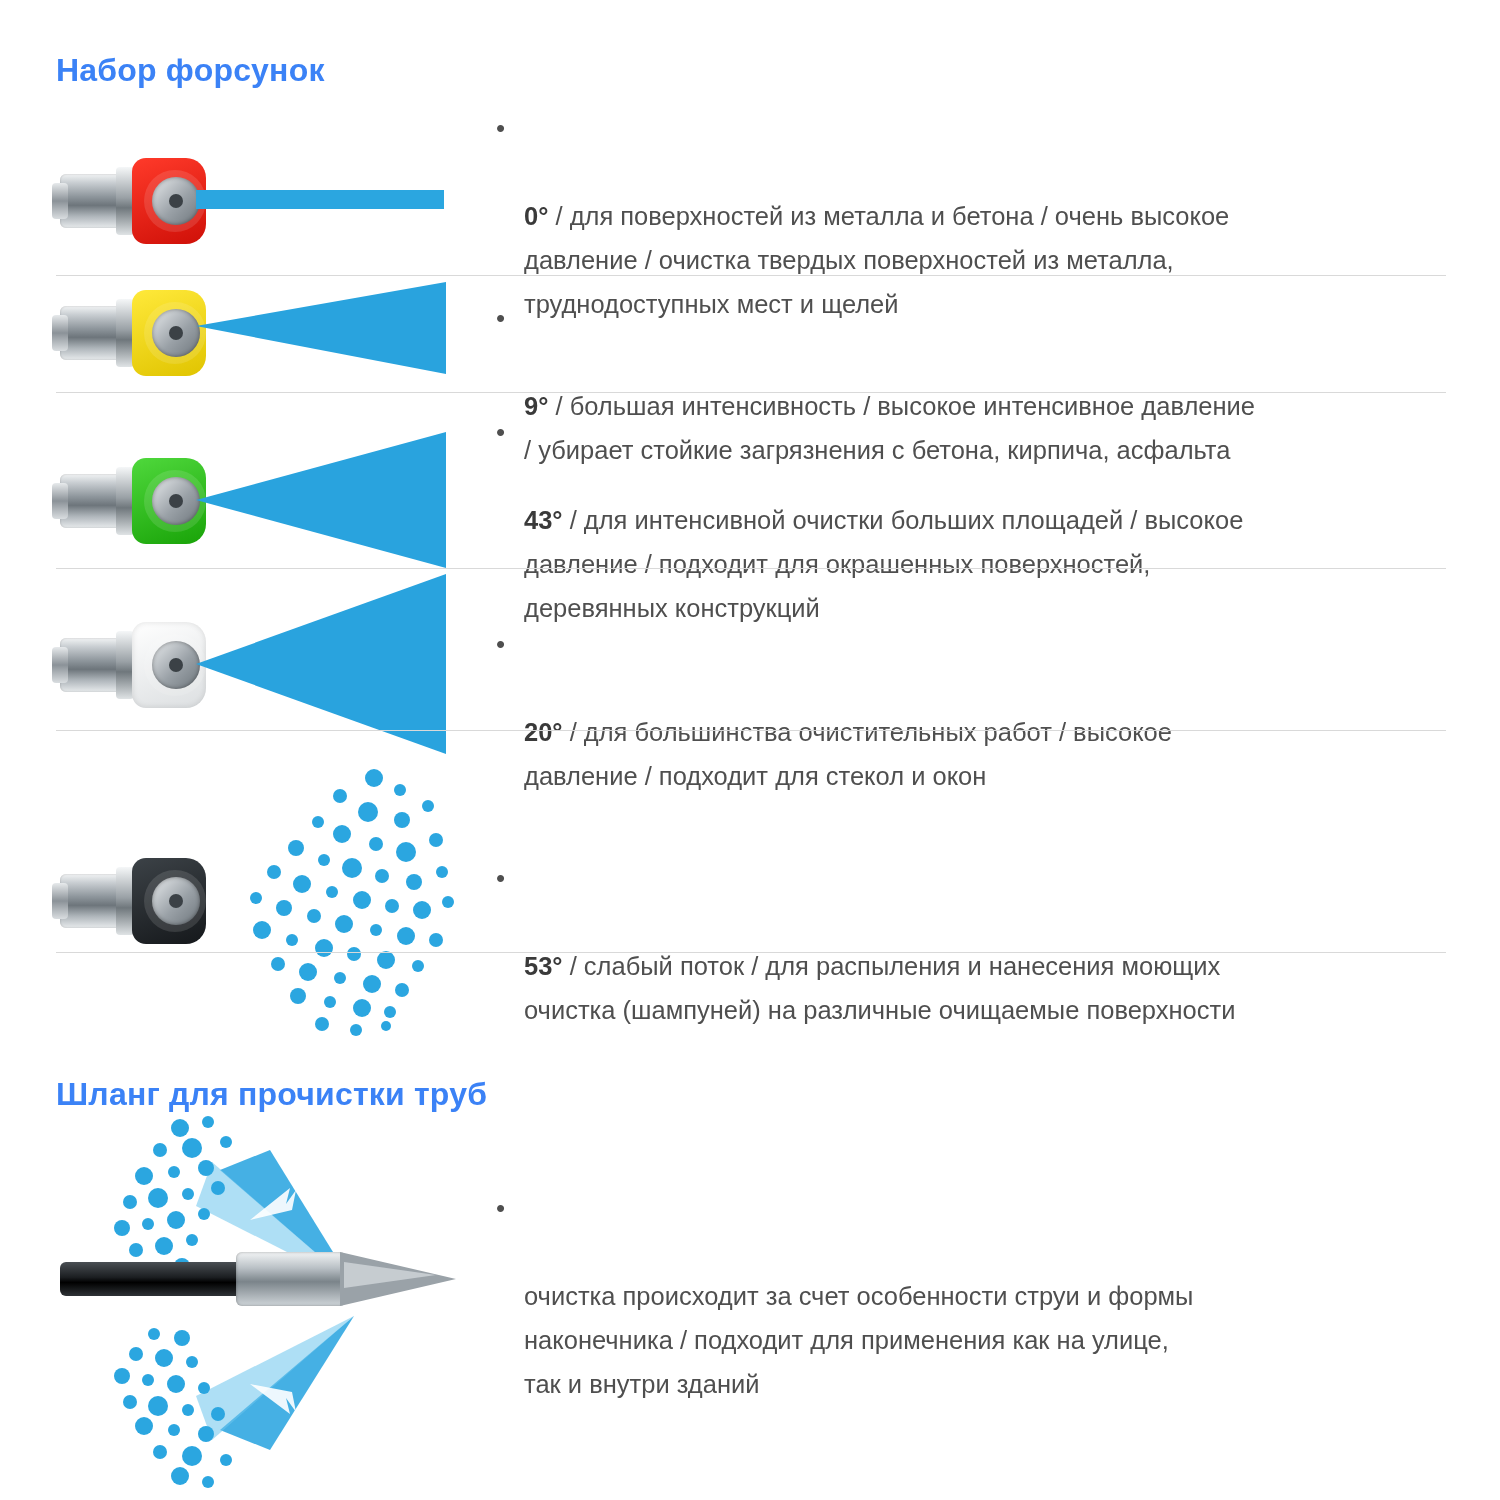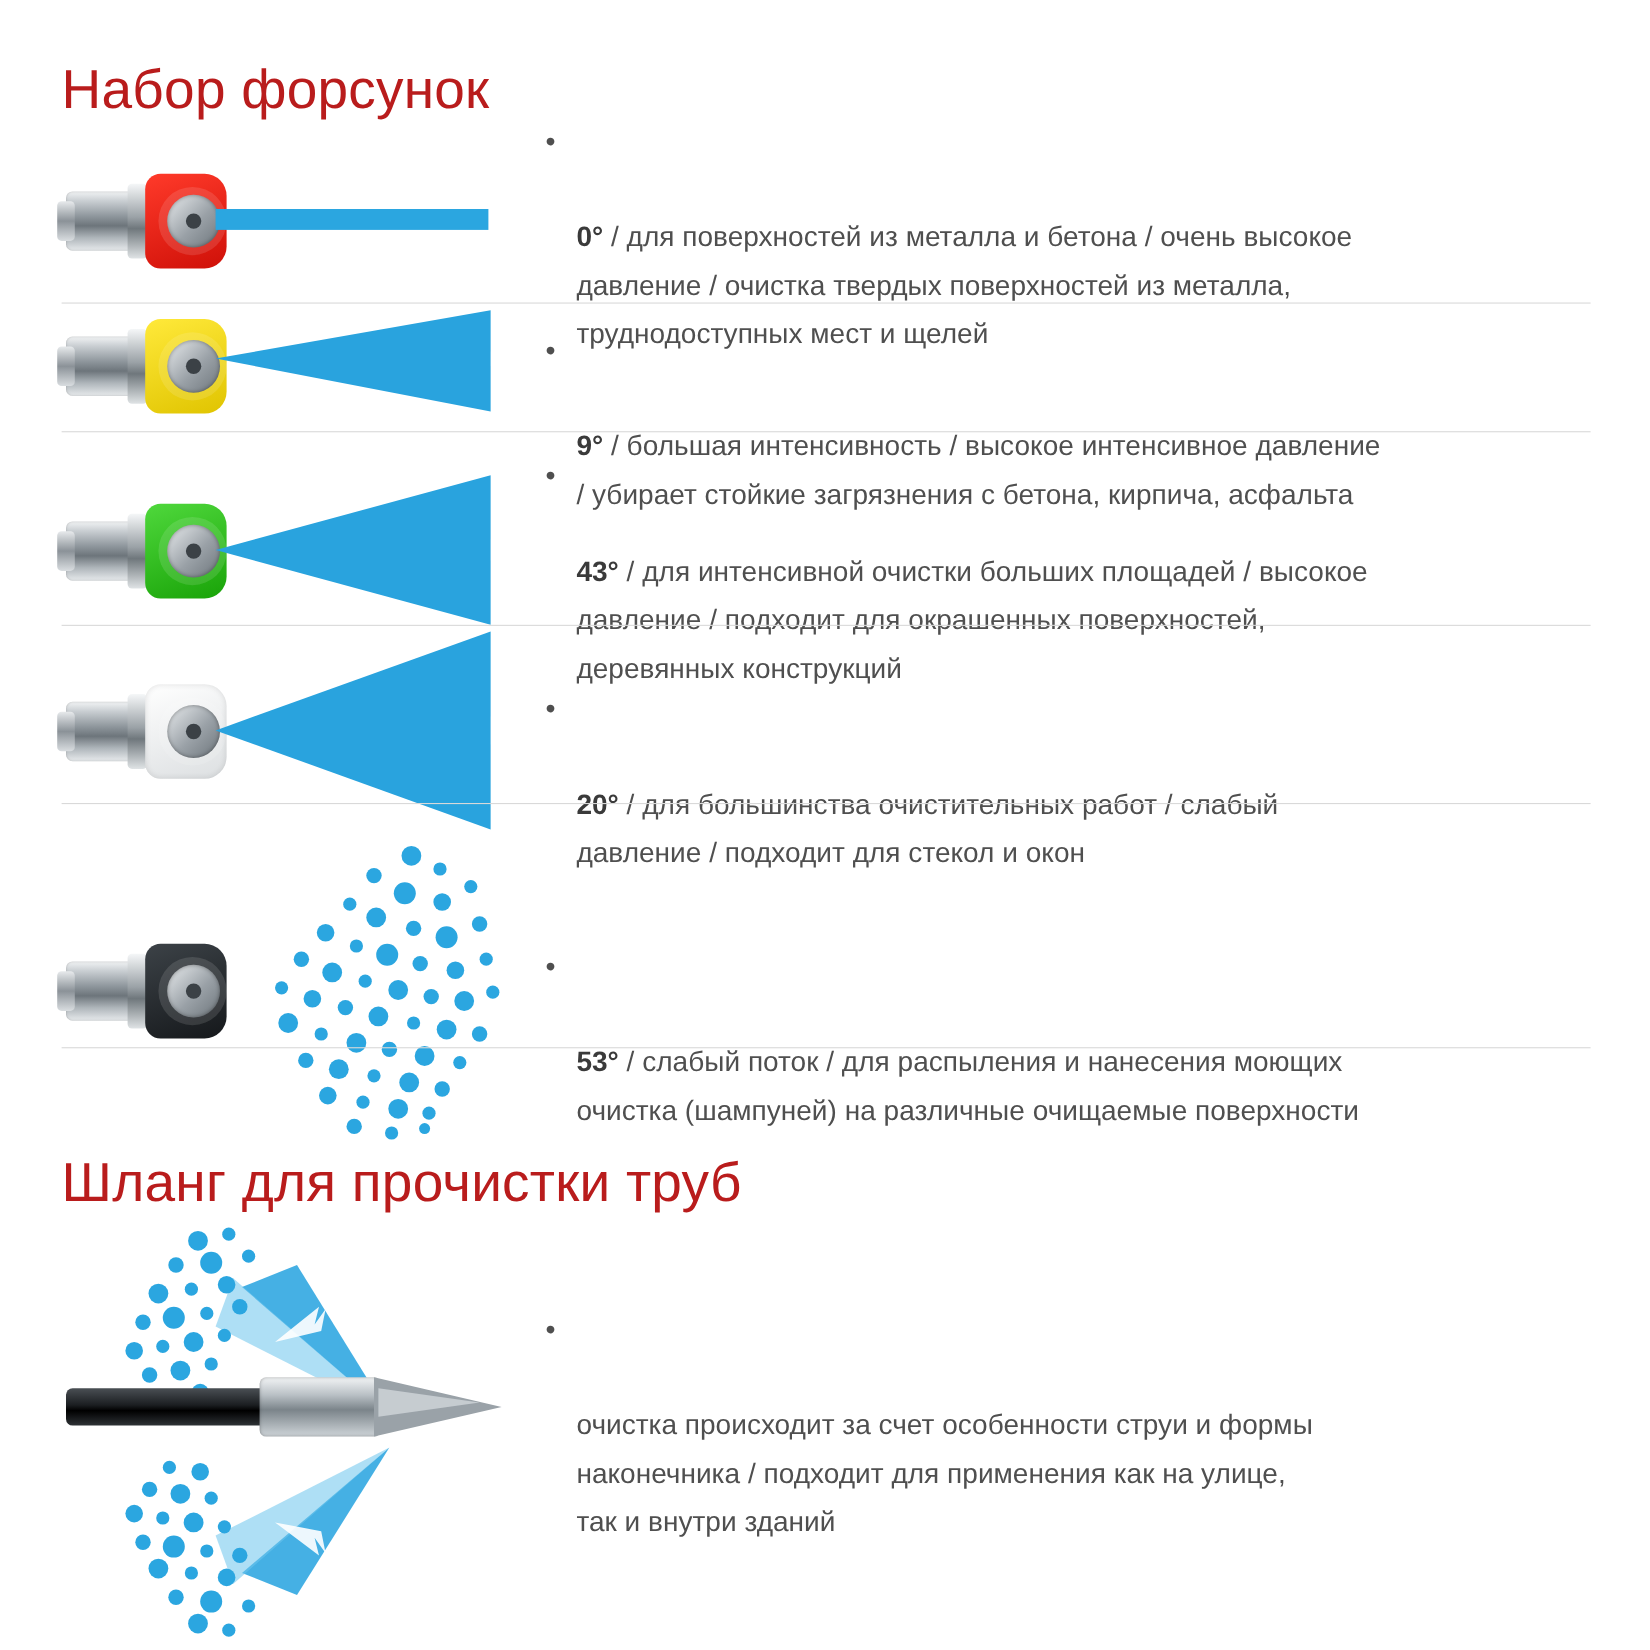--- a/index.html
+++ b/index.html
@@ -17,28 +17,28 @@
   }
   .page {
     position: relative;
     width: 1500px;
     height: 1500px;
   }
 
   
   .section-title {
     position: absolute;
-    font-size: 50px;
-    font-weight: normal;
-    color: #b91c1c;
+    font-size: 32px;
+    font-weight: bold;
+    color: #3b82f6;
     letter-spacing: 0.2px;
     white-space: nowrap;
   }
   #title-nozzles { left: 56px; top: 52px; }
-  #title-hose    { left: 56px; top: 1046px; }
+  #title-hose    { left: 56px; top: 1076px; }
 
   
   .row {
     position: absolute;
     left: 0;
     width: 1500px;
   }
   .row-divider {
     position: absolute;
     left: 56px;
@@ -277,21 +277,21 @@
         <div class="hub"></div>
       </div>
     </div>
 
     <svg style="position:absolute; left:190px; top:560px;" width="290" height="220">
       <polygon points="6,104 256,14 256,194" fill="#29a3de"></polygon>
     </svg>
 
     <div class="desc" style="left:524px; top:622px; width:900px;">
       <span class="bullet">•</span>
-      <span class="angle">20°</span><span> / для большинства очистительных работ / слабый
+      <span class="angle">20°</span><span> / для большинства очистительных работ / высокое
 давление / подходит для стекол и окон</span>
     </div>
     <div class="row-divider" style="top:730px;"></div>
   </div>
 
   <div class="row">
     <div class="nozzle" style="left:56px; top:840px;">
       <div class="qc-body"></div>
       <div class="qc-ring"></div>
       <div class="collar black">

